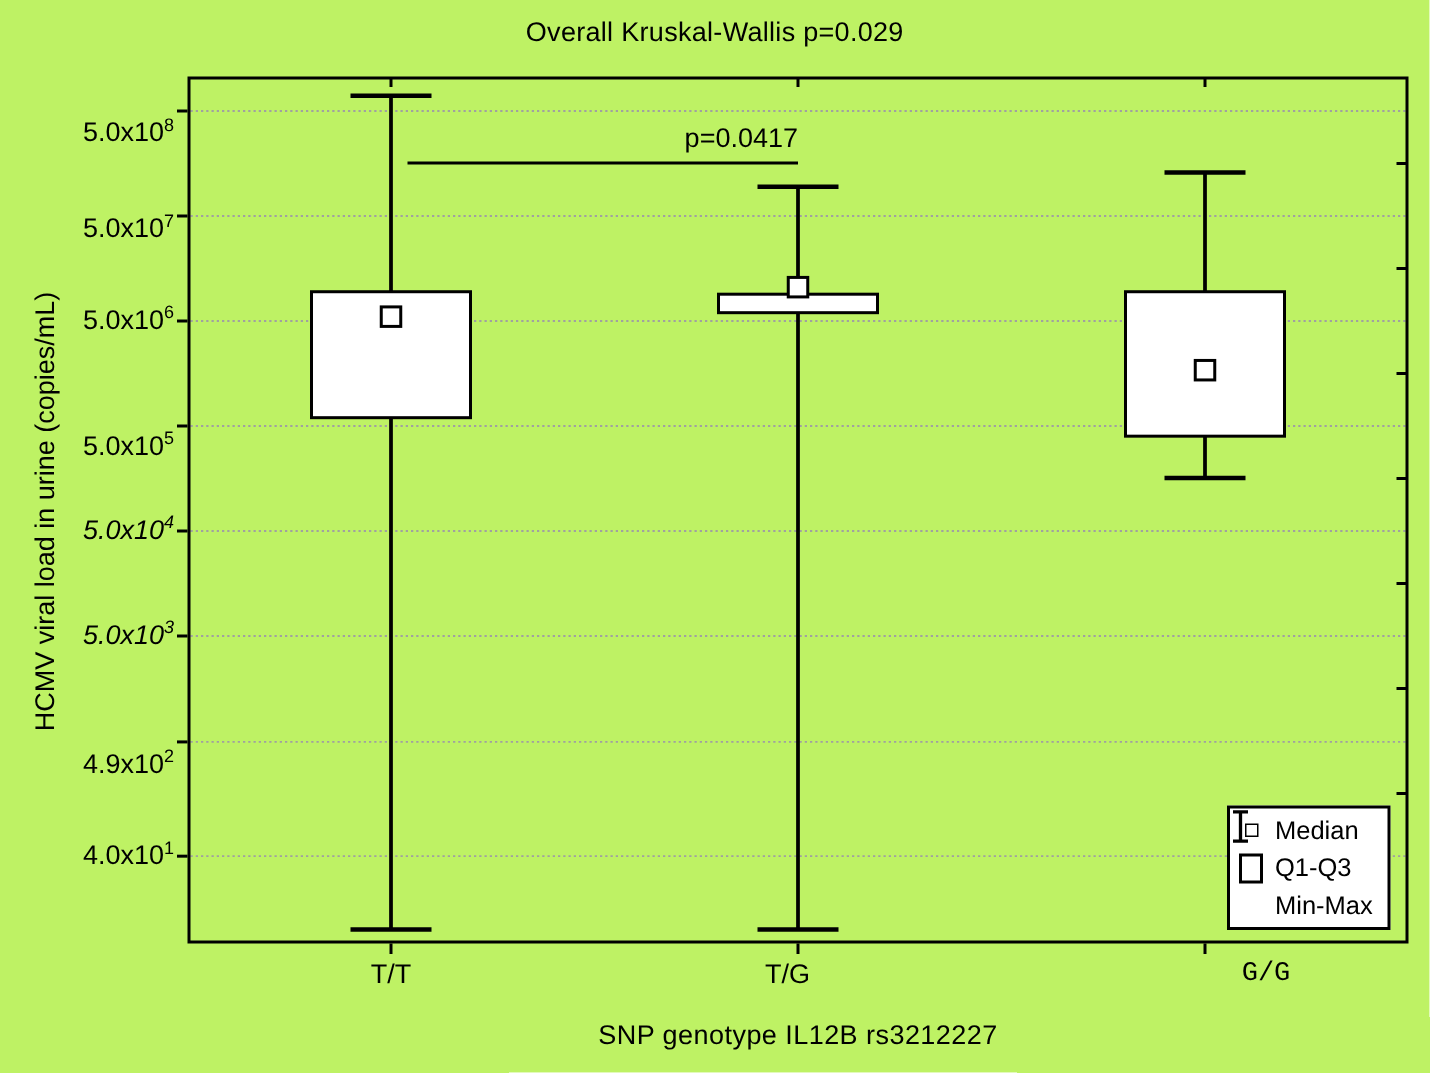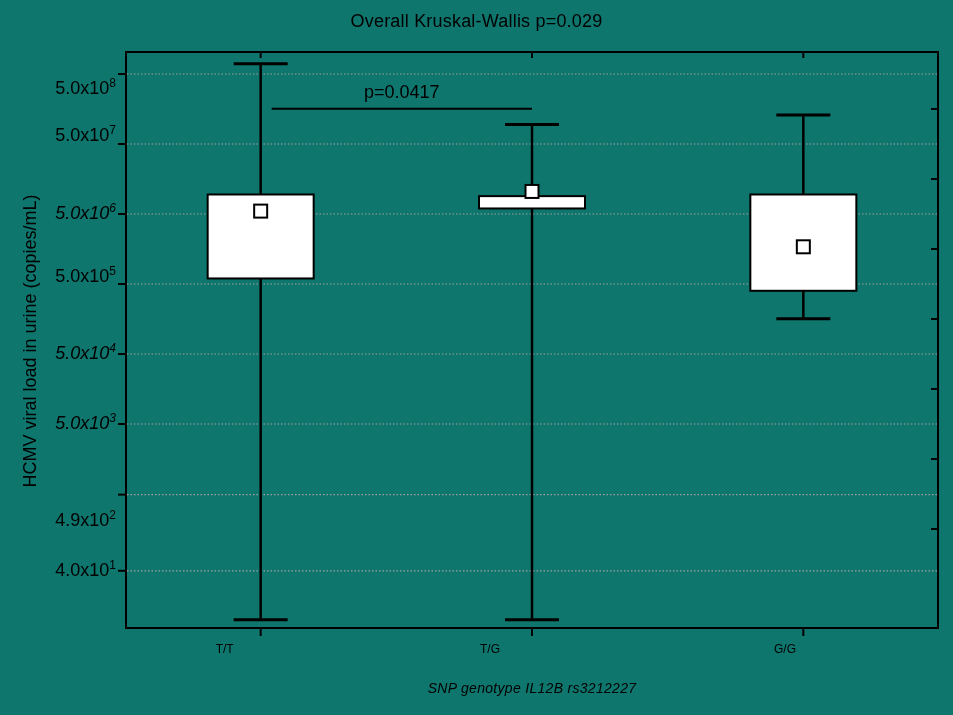--- a/index.html
+++ b/index.html
@@ -1,50 +1,50 @@
 <!DOCTYPE html>
 <html><head>
 <meta charset="utf-8">
 <style>
   html, body { margin: 0; padding: 0; background: #ffffff; }
   .figure {
     position: relative;
     width: 953px;
     height: 715px;
-    background: #0f766e;
+    background: #bef264;
     font-family: "Liberation Sans", "DejaVu Sans", sans-serif;
     color: #000;
     overflow: hidden;
   }
   .figure svg { position: absolute; left: 0; top: 0; }
   .chart-title {
     position: absolute; left: 0; right: 0; top: 11px;
     text-align: center; font-size: 18px; letter-spacing: 0.2px;
   }
   .ylabel {
     position: absolute; left: -258px; top: 330px; width: 578px; height: 22px;
     text-align: center; font-size: 18px;
     transform: rotate(-90deg);
     white-space: nowrap;
   }
   .xlabel {
     position: absolute; left: 125px; width: 814px; top: 680px;
-    text-align: center; font-size: 14px; letter-spacing: 0.3px; font-style: italic;
+    text-align: center; font-size: 18px; letter-spacing: 0.3px;
   }
   .ytick {
     position: absolute; width: 82px; left: 34px;
     text-align: right; font-size: 18px; line-height: 21px; white-space: nowrap;
   }
   .ytick sup { font-size: 12px; line-height: 0; }
   .xtick {
     position: absolute; width: 90px; top: 639px;
-    font-size: 12px; line-height: 21px;
+    text-align: center; font-size: 18px; line-height: 21px;
   }
   .ptext {
-    position: absolute; text-align: center; font-size: 18px; line-height: 20px;
+    position: absolute; text-align: right; font-size: 18px; line-height: 20px;
   }
   .legend {
     position: absolute; left: 818px; top: 537px; width: 109px; height: 83px;
     border: 2px solid #000; box-sizing: border-box; background: #fff;
     display: flex; flex-direction: column; justify-content: space-around;
     padding: 2px 2px 2px 5px; font-size: 17px;
   }
   .lrow { display: flex; align-items: center; gap: 7px; }
   .licon { width: 18px; display: flex; justify-content: center; align-items: center; flex: 0 0 18px; }
   .icon-median { width: 7px; height: 7px; border: 1.6px solid #000; background: #fff; }
@@ -111,25 +111,49 @@
     </svg>
 
   <div class="chart-title">Overall Kruskal-Wallis p=0.029</div>
 
   <div class="ylabel">HCMV viral load in urine (copies/mL)</div>
 
   <div class="xlabel">SNP genotype IL12B rs3212227</div>
 
   <div class="ptext" id="p-annotation" style="left: 271.667px; width: 260.333px; top: 81.6395px;">p=0.0417</div>
 
+  <div class="legend">
+    <div class="lrow">
+      <span class="licon">
+          <span class="icon-median"></span>
+        </span>
+      <span>Median</span>
+    </div>
+    <div class="lrow">
+      <span class="licon">
+          <span class="icon-box"></span>
+        </span>
+      <span>Q1-Q3</span>
+    </div>
+    <div class="lrow">
+      <span class="licon">
+        <svg width="14" height="24">
+          <line x1="7" y1="3" x2="7" y2="21" stroke="#000" stroke-width="2.2"></line>
+          <line x1="2" y1="2.2" x2="12" y2="2.2" stroke="#000" stroke-width="2.2"></line>
+          <line x1="2" y1="21.8" x2="12" y2="21.8" stroke="#000" stroke-width="2.2"></line>
+        </svg>
+      </span>
+      <span>Min-Max</span>
+    </div>
+  </div>
 
 <div class="ytick" style="top: 78px;"><span>5.0x10</span><sup>8</sup></div>
-    <div class="ytick" style="top: 125px;"><span>5.0x10</span><sup>7</sup></div>
-    <div class="ytick" style="top: 203px; font-style: italic;"><span>5.0x10</span><sup>6</sup></div>
-    <div class="ytick" style="top: 266px;"><span>5.0x10</span><sup>5</sup></div>
+    <div class="ytick" style="top: 142px;"><span>5.0x10</span><sup>7</sup></div>
+    <div class="ytick" style="top: 203px;"><span>5.0x10</span><sup>6</sup></div>
+    <div class="ytick" style="top: 287px;"><span>5.0x10</span><sup>5</sup></div>
     <div class="ytick" style="top: 343px; font-style: italic;"><span>5.0x10</span><sup>4</sup></div>
     <div class="ytick" style="top: 413px; font-style: italic;"><span>5.0x10</span><sup>3</sup></div>
-    <div class="ytick" style="top: 510px;"><span>4.9x10</span><sup>2</sup></div>
+    <div class="ytick" style="top: 499px;"><span>4.9x10</span><sup>2</sup></div>
     <div class="ytick" style="top: 560px;"><span>4.0x10</span><sup>1</sup></div>
     <div class="xtick" style="left: 215.667px;">T/T</div>
     <div class="xtick" style="left: 480px;">T/G</div>
-    <div class="xtick" style="left: 774px;">G/G</div>
+    <div class="xtick" style="left: 799px; font-family: Liberation Mono, monospace;">G/G</div>
   </div>
 
 </body></html>

